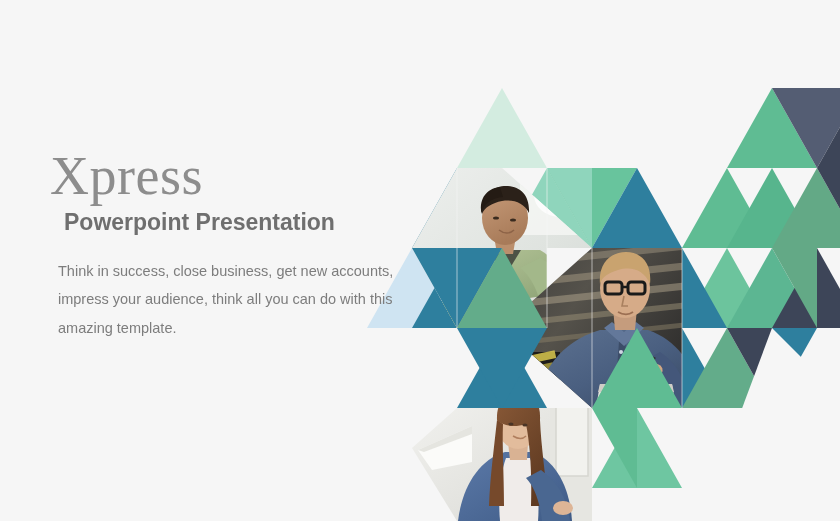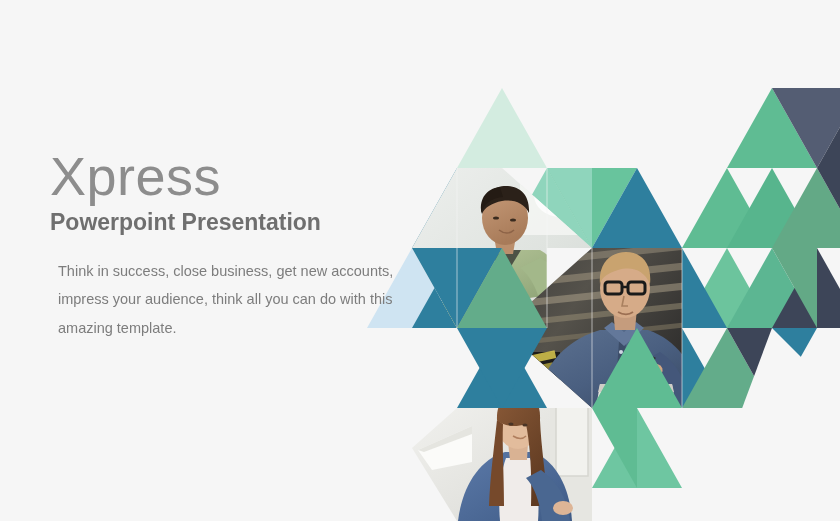--- a/index.html
+++ b/index.html
@@ -18,36 +18,36 @@
   }
 
   
   #text-block {
     position: absolute;
     left: 50px;
     top: 148px;
     width: 370px;
   }
   #page-title {
-    font-family: Liberation Sans, sans-serif;
+    font-family: Liberation Serif, serif;
     font-size: 54px;
     font-weight: 300;
     letter-spacing: 0.5px;
     color: #8d8d8d;
     line-height: 1.05;
     margin: 0 0 4px 0;
     white-space: nowrap;
   }
   #page-subtitle {
     font-family: "Liberation Sans", sans-serif;
     font-size: 23px;
     font-weight: bold;
     color: #6f6f6f;
     line-height: 1.15;
-    margin: 0 0 22px 0;
+    margin: 0 0 22px 14px;
     white-space: nowrap;
   }
   #body-copy {
     font-family: "Liberation Sans", sans-serif;
     font-size: 14.5px;
     font-weight: 400;
     color: #7d7d7d;
     line-height: 1.95;
     margin: 8px;
     width: 352px;

